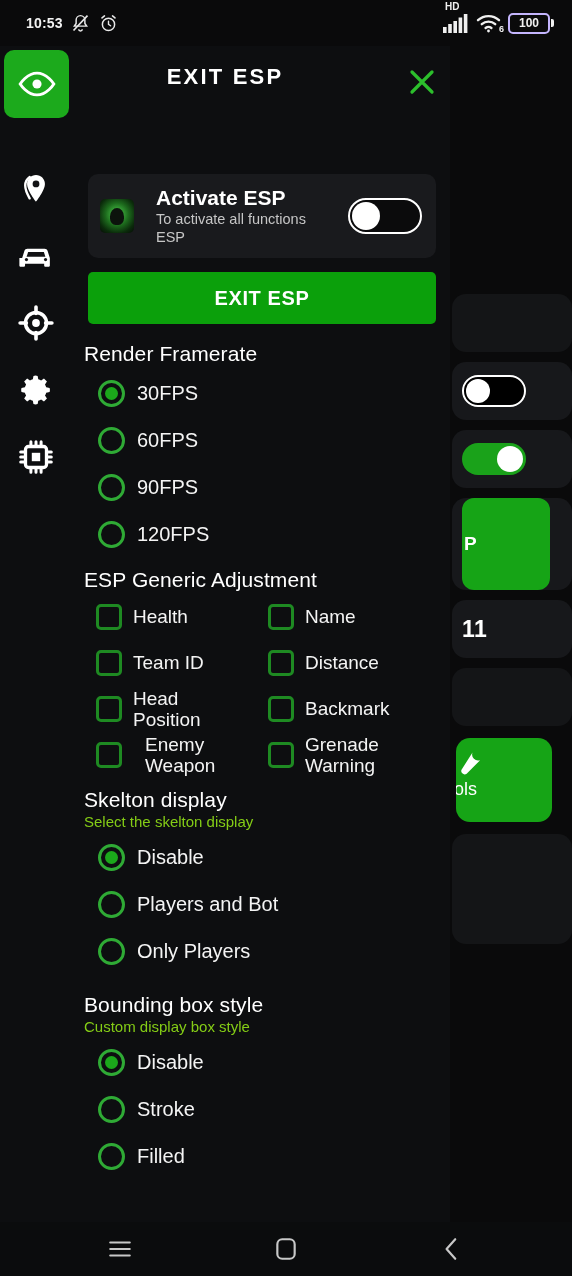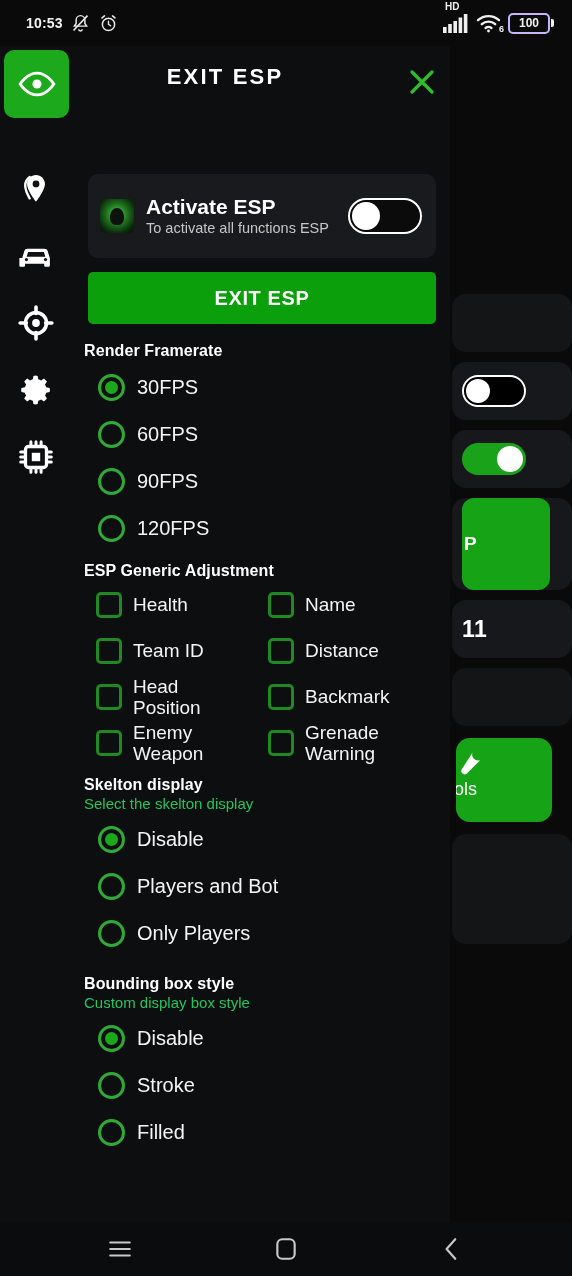--- a/index.html
+++ b/index.html
@@ -211,20 +211,21 @@
 
   
   #activate-card {
     margin: 52px 14px 0 16px;
     background: #191a1d;
     border-radius: 10px;
     height: 84px;
     display: flex;
     align-items: center;
     padding: 0 14px 0 12px;
+    gap: 10px;
   }
   #activate-logo {
     width: 34px; height: 34px;
     border-radius: 5px;
     flex: none;
     margin-right: 12px;
     background:
       radial-gradient(circle at 50% 45%, #4fd24f 0%, #1d6b1d 45%, #0b2c0b 75%, #070a07 100%);
     position: relative;
     overflow: hidden;
@@ -277,26 +278,26 @@
     color: #ffffff;
     font-size: 20px;
     font-weight: bold;
     letter-spacing: .6px;
   }
 
   
   .section { padding: 0 10px 0 12px; }
   .sec-title {
     color: #ffffff;
-    font-size: 16px;
-    font-weight: bold;
+    font-size: 21px;
+    font-weight: normal;
     letter-spacing: .1px;
   }
   .sec-sub {
-    color: #22c55e;
+    color: #84cc16;
     font-size: 15px;
     margin-top: 1px;
   }
 
   
   .radio-list { margin-top: 4px; }
   .radio-row {
     display: flex;
     align-items: center;
     height: 47px;
@@ -569,21 +570,21 @@
           <div class="cb-row">
             <span class="cb"></span>
             <span class="cb-label" style="max-width:116px;">Head Position</span>
           </div>
           <div class="cb-row">
             <span class="cb"></span>
             <span class="cb-label">Backmark</span>
           </div>
           <div class="cb-row">
             <span class="cb"></span>
-            <span class="cb-label" style="max-width:110px;">Enemy Weapon</span>
+            <span class="cb-label" style="max-width:110px;margin-left:12px;">Enemy Weapon</span>
           </div>
           <div class="cb-row">
             <span class="cb"></span>
             <span class="cb-label" style="max-width:116px;">Grenade Warning</span>
           </div>
         </div>
       </div>
 
       <div class="gap-s"></div>
 

